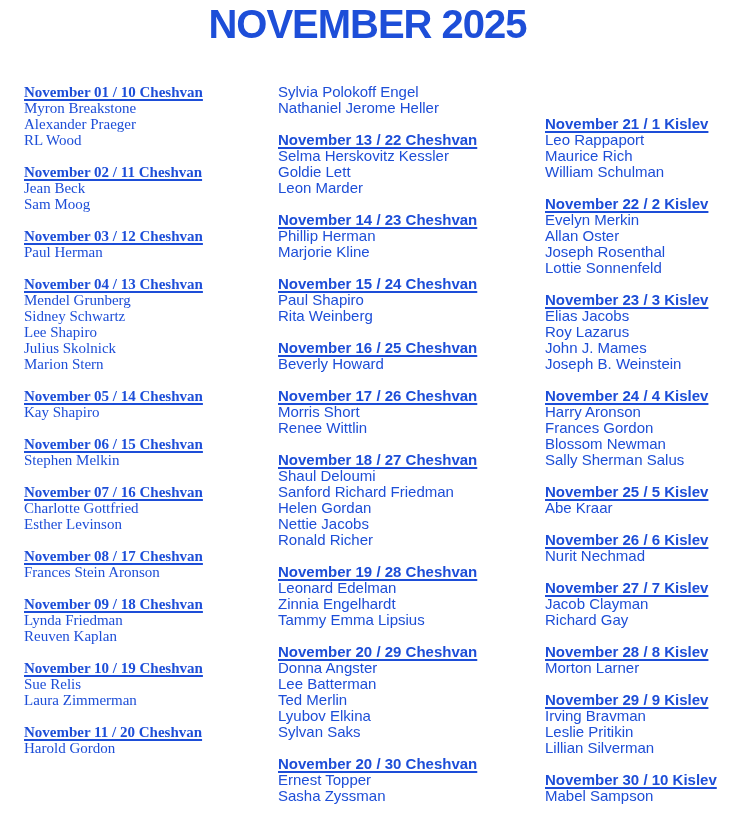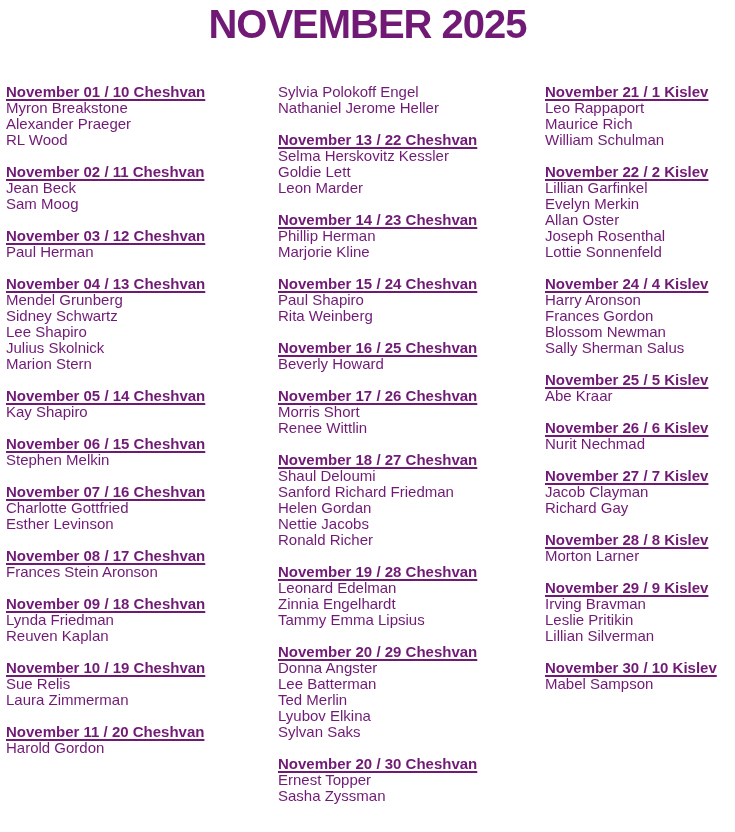--- a/index.html
+++ b/index.html
@@ -5,43 +5,43 @@
   html, body {
     margin: 0;
     padding: 0;
     background: #ffffff;
   }
   #page {
     position: relative;
     width: 735px;
     height: 832px;
     background: #ffffff;
-    color: #701a75;
+    color: #1d4ed8;
     font-family: "Liberation Sans", sans-serif;
     overflow: hidden;
   }
   #title {
     position: absolute;
     top: 2px;
     left: 0;
     width: 735px;
     text-align: center;
     font-size: 40px;
     font-weight: 900;
     letter-spacing: -1px;
     line-height: 44px;
     white-space: nowrap;
   }
   .column {
     position: absolute;
     top: 84px;
   }
-  #col1 { left: 6px;  width: 252px; }
+  #col1 { left: 24px;  width: 252px; font-family: Liberation Serif, serif; }
   #col2 { left: 278px; width: 258px; }
-  #col3 { left: 545px; width: 185px; }
+  #col3 { left: 545px; width: 185px; margin-top: 32px; }
   .section {
     margin: 0 0 16px 0;
   }
   .hdr {
     font-size: 15px;
     line-height: 16px;
     font-weight: bold;
     text-decoration: underline;
     text-decoration-thickness: 2px;
     text-underline-offset: 2px;
@@ -175,25 +175,31 @@
     </div>
   <div id="col3" class="column">
       <div class="section">
         <div class="hdr">November 21 / 1 Kislev</div>
         <div class="name">Leo Rappaport</div>
         <div class="name">Maurice Rich</div>
         <div class="name">William Schulman</div>
       </div>
       <div class="section">
         <div class="hdr">November 22 / 2 Kislev</div>
-        <div class="name">Lillian Garfinkel</div>
         <div class="name">Evelyn Merkin</div>
         <div class="name">Allan Oster</div>
         <div class="name">Joseph Rosenthal</div>
         <div class="name">Lottie Sonnenfeld</div>
+      </div>
+      <div class="section">
+        <div class="hdr">November 23 / 3 Kislev</div>
+        <div class="name">Elias Jacobs</div>
+        <div class="name">Roy Lazarus</div>
+        <div class="name">John J. Mames</div>
+        <div class="name">Joseph B. Weinstein</div>
       </div>
       <div class="section">
         <div class="hdr">November 24 / 4 Kislev</div>
         <div class="name">Harry Aronson</div>
         <div class="name">Frances Gordon</div>
         <div class="name">Blossom Newman</div>
         <div class="name">Sally Sherman Salus</div>
       </div>
       <div class="section">
         <div class="hdr">November 25 / 5 Kislev</div>

